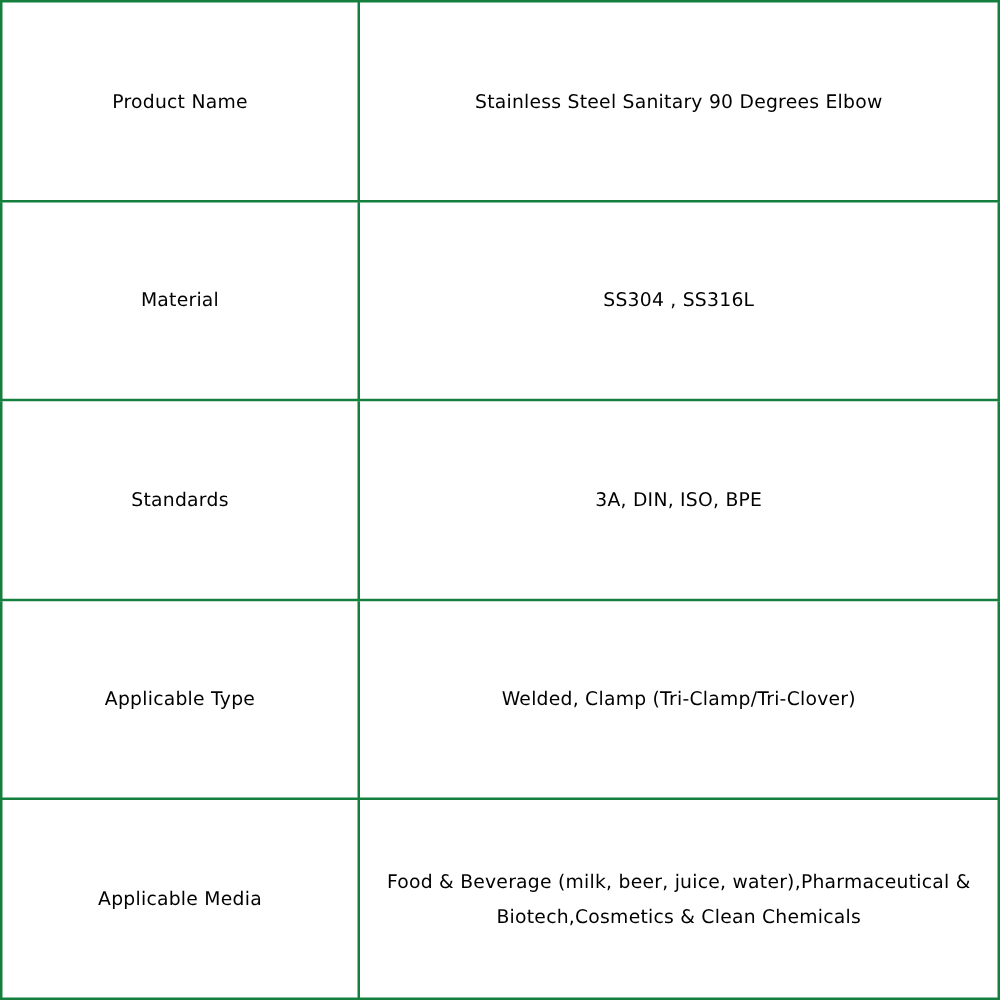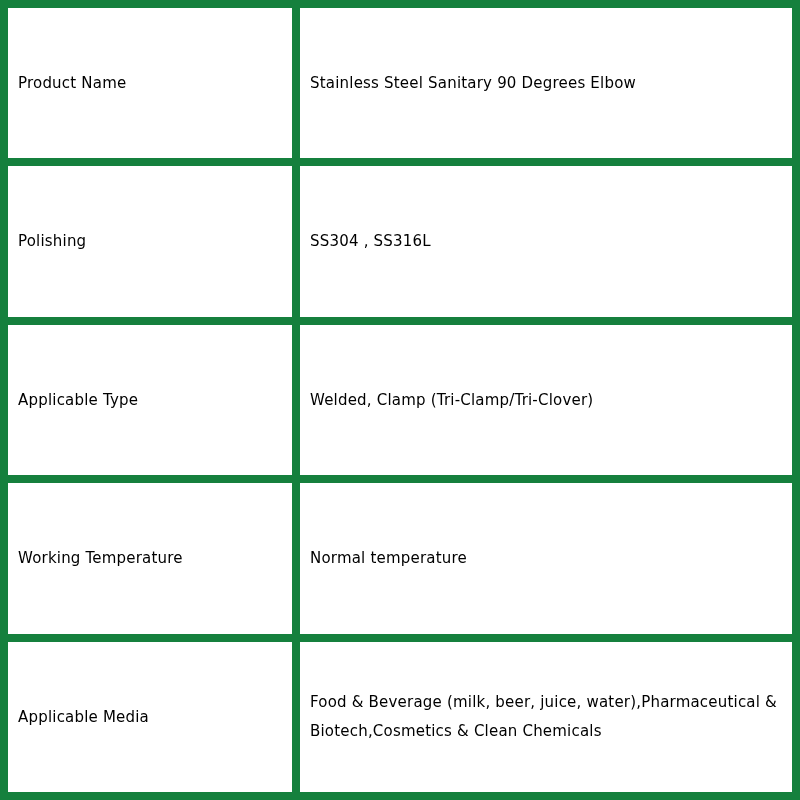--- a/index.html
+++ b/index.html
@@ -15,22 +15,22 @@
     height: 800px;
     border-collapse: collapse;
     table-layout: fixed;
     font-family: "DejaVu Sans", "Liberation Sans", sans-serif;
     font-size: 15px;
     font-weight: 500;
     color: #000000;
     background: #ffffff;
   }
   .spec-table td {
-    border: 8px solid #15803d;
-    text-align: left;
+    border: 2px solid #15803d;
+    text-align: center;
     vertical-align: middle;
     padding: 6px 10px;
     line-height: 1.9;
     letter-spacing: 0.2px;
   }
   .spec-table td.label-cell {
     width: 264px;
   }
   .spec-table tr {
     height: 100px;
@@ -39,29 +39,29 @@
 </head>
 <body>
 
 <table class="spec-table">
   <tbody>
     <tr>
       <td class="label-cell">Product Name</td>
       <td class="value-cell">Stainless Steel Sanitary 90 Degrees Elbow</td>
     </tr>
     <tr>
-      <td class="label-cell">Polishing</td>
+      <td class="label-cell">Material</td>
       <td class="value-cell">SS304 , SS316L</td>
+    </tr>
+    <tr>
+      <td class="label-cell">Standards</td>
+      <td class="value-cell">3A, DIN, ISO, BPE</td>
     </tr>
     <tr>
       <td class="label-cell">Applicable Type</td>
       <td class="value-cell">Welded, Clamp (Tri-Clamp/Tri-Clover)</td>
-    </tr>
-    <tr>
-      <td class="label-cell">Working Temperature</td>
-      <td class="value-cell">Normal temperature</td>
     </tr>
     <tr>
       <td class="label-cell">Applicable Media</td>
       <td class="value-cell">Food &amp; Beverage (milk, beer, juice, water),Pharmaceutical &amp; Biotech,Cosmetics &amp; Clean Chemicals</td>
     </tr>
   </tbody>
 </table>
 
 </body></html>

